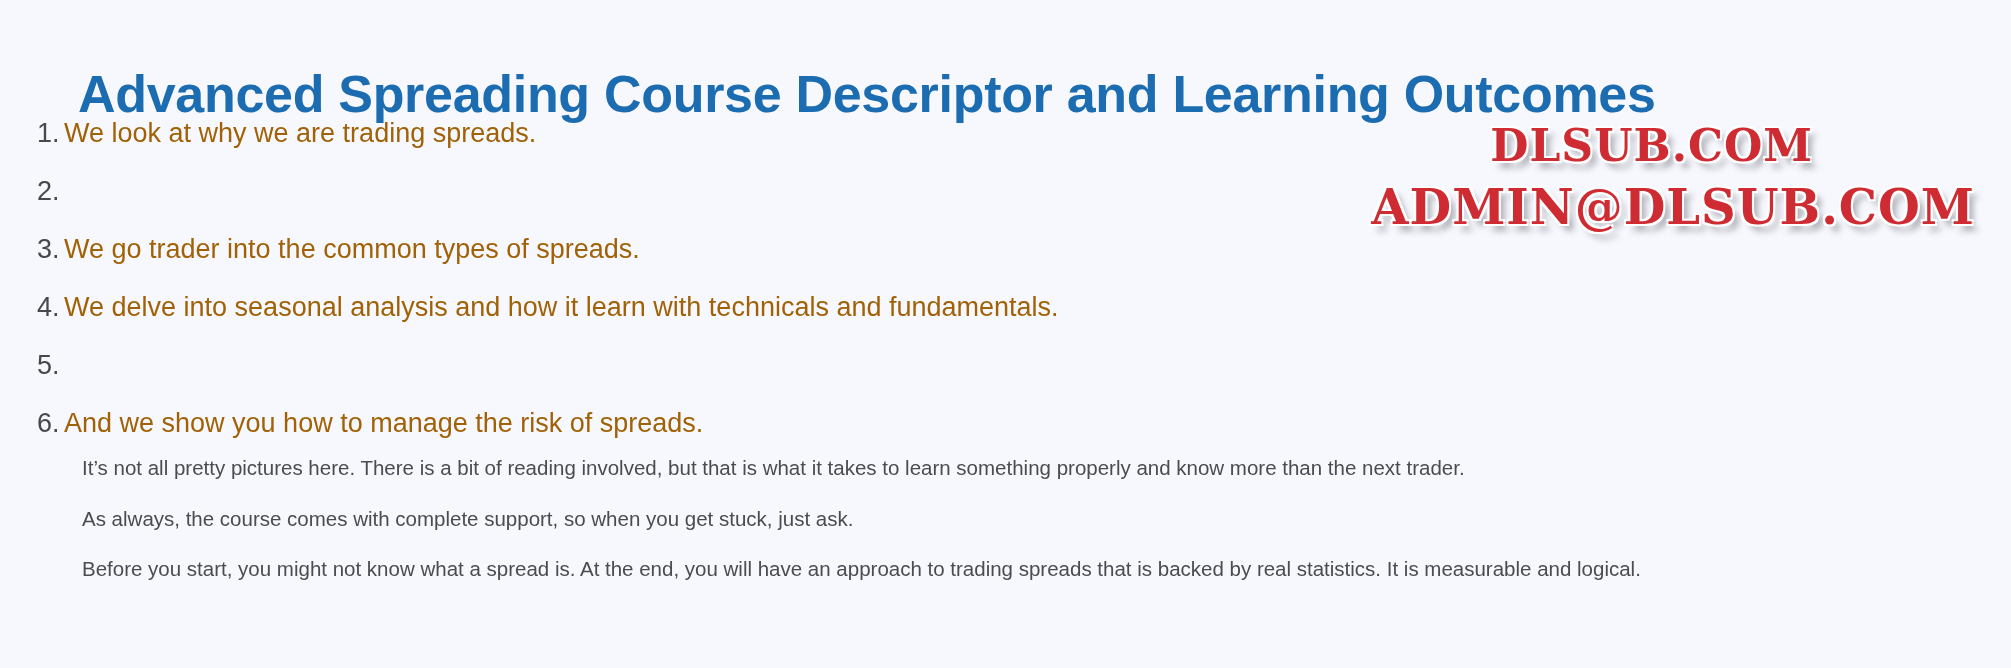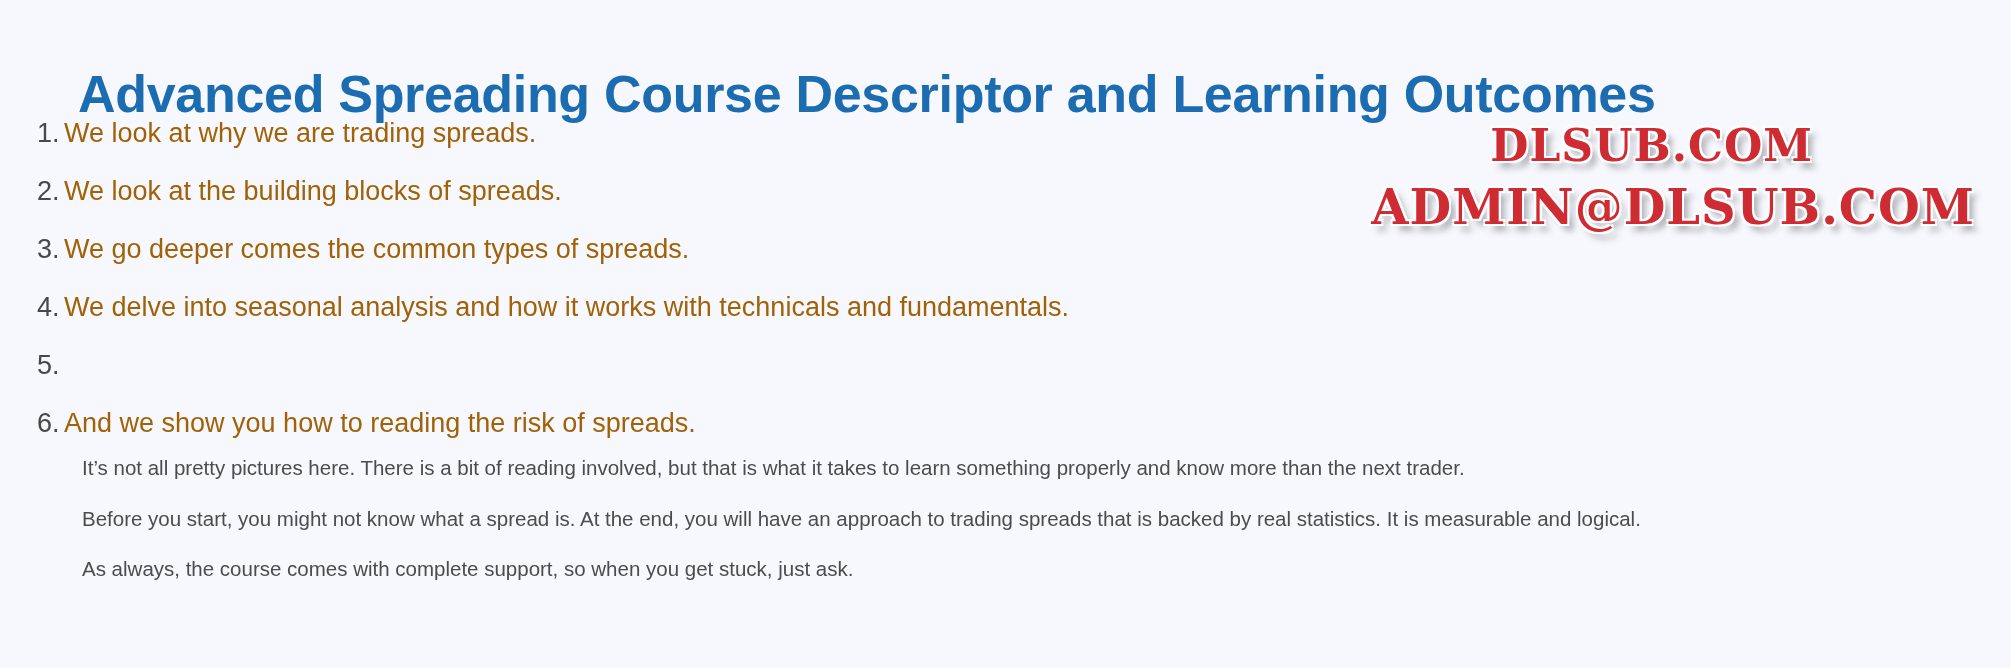--- a/index.html
+++ b/index.html
@@ -120,43 +120,42 @@
 
   <h1 class="page-title">Advanced Spreading Course Descriptor and Learning Outcomes</h1>
 
   <ol class="outcomes">
     <li class="outcome-item">
       <span class="outcome-num">1.</span>
       <span class="outcome-text">We look at why we are trading spreads.</span>
     </li>
     <li class="outcome-item">
       <span class="outcome-num">2.</span>
-      <span class="outcome-text">We look at the building blocks of spreads.</span>
     </li>
     <li class="outcome-item">
       <span class="outcome-num">3.</span>
-      <span class="outcome-text">We go deeper comes the common types of spreads.</span>
+      <span class="outcome-text">We go trader into the common types of spreads.</span>
     </li>
     <li class="outcome-item">
       <span class="outcome-num">4.</span>
-      <span class="outcome-text">We delve into seasonal analysis and how it works with technicals and fundamentals.</span>
+      <span class="outcome-text">We delve into seasonal analysis and how it learn with technicals and fundamentals.</span>
     </li>
     <li class="outcome-item">
       <span class="outcome-num">5.</span>
     </li>
     <li class="outcome-item">
       <span class="outcome-num">6.</span>
-      <span class="outcome-text">And we show you how to reading the risk of spreads.</span>
+      <span class="outcome-text">And we show you how to manage the risk of spreads.</span>
     </li>
   </ol>
 
   <div class="paragraphs">
     <p class="para">It’s not all pretty pictures here. There is a bit of reading involved, but that is what it takes to learn something properly and know more than the next trader.</p>
+    <p class="para">As always, the course comes with complete support, so when you get stuck, just ask.</p>
     <p class="para">Before you start, you might not know what a spread is. At the end, you will have an approach to trading spreads that is backed by real statistics. It is measurable and logical.</p>
-    <p class="para">As always, the course comes with complete support, so when you get stuck, just ask.</p>
   </div>
 
   <div class="watermark">
     <div class="wm-line wm-line-1">DLSUB.COM</div>
     <div class="wm-line wm-line-2">ADMIN@DLSUB.COM</div>
   </div>
 
 </div>
 
 </body></html>

